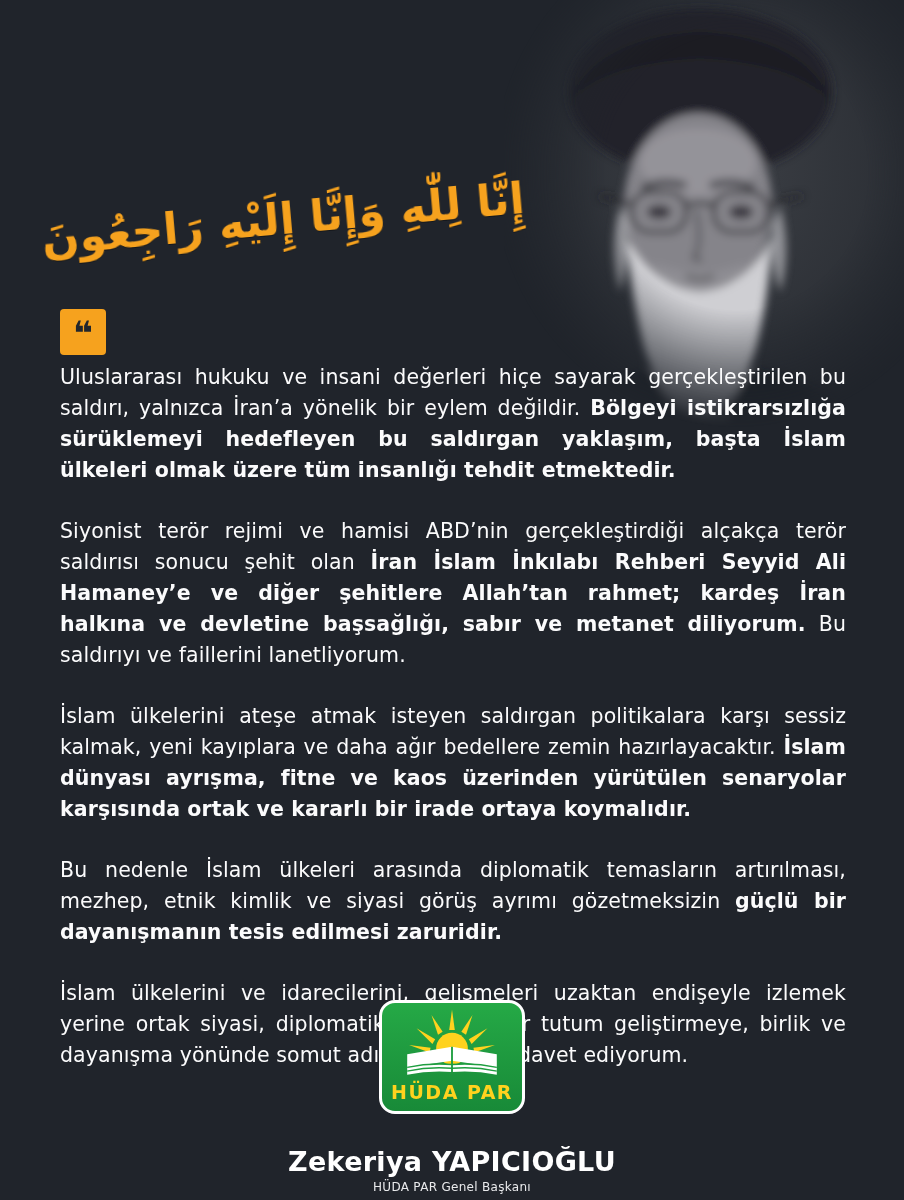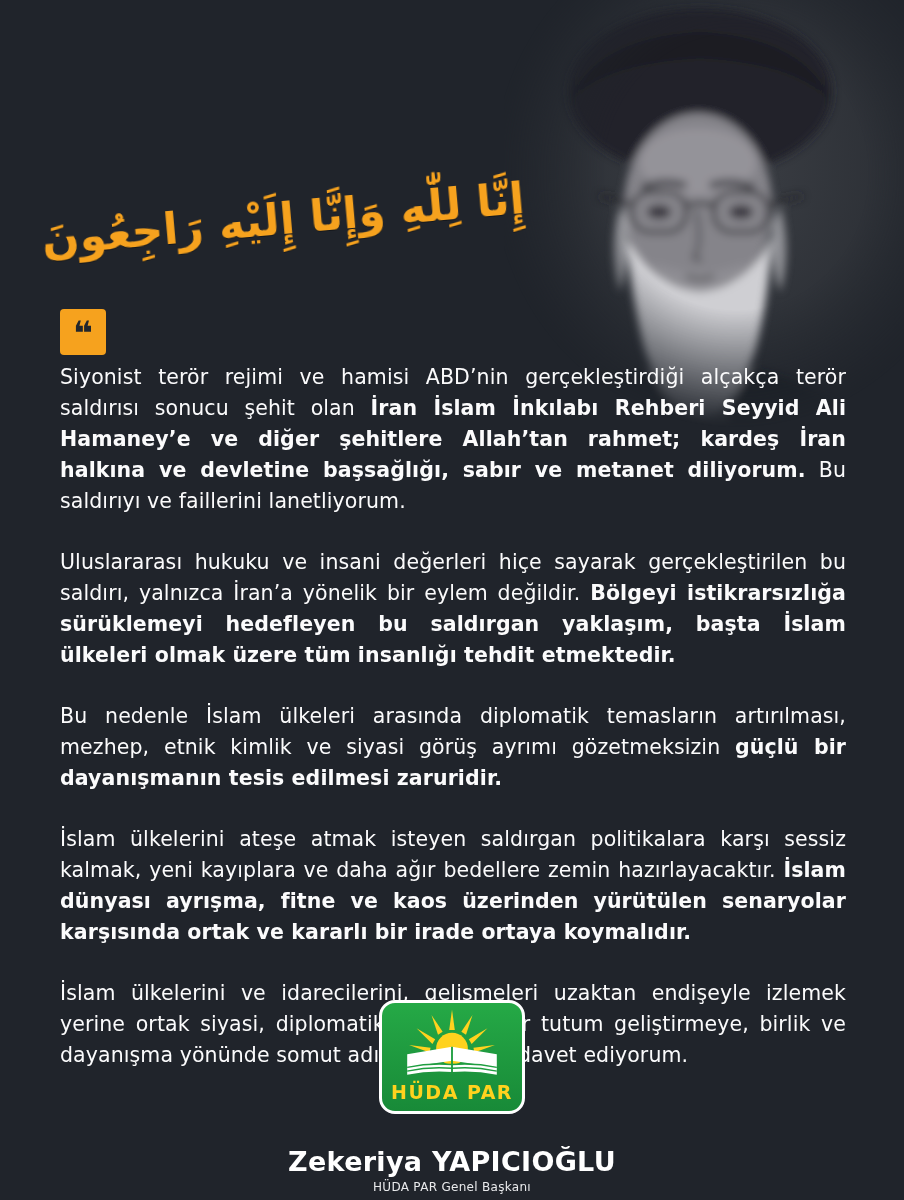--- a/index.html
+++ b/index.html
@@ -132,24 +132,24 @@
     </svg>
   </div>
 
   <div class="calligraphy">إِنَّا لِلّٰهِ وَإِنَّا إِلَيْهِ رَاجِعُونَ</div>
 
   <div class="quote-box">
     <span>❝</span>
   </div>
 
   <div class="statement" id="statement">
+      <p><span>Uluslararası hukuku ve insani değerleri hiçe sayarak gerçekleştirilen bu saldırı, yalnızca İran’a yönelik bir eylem değildir. </span><span class="b">Bölgeyi istikrarsızlığa sürüklemeyi hedefleyen bu saldırgan yaklaşım, başta İslam ülkeleri olmak üzere tüm insanlığı tehdit etmektedir.</span></p>
       <p><span>Siyonist terör rejimi ve hamisi ABD’nin gerçekleştirdiği alçakça terör saldırısı sonucu şehit olan </span><span class="b">İran İslam İnkılabı Rehberi Seyyid Ali Hamaney’e ve diğer şehitlere Allah’tan rahmet; kardeş İran halkına ve devletine başsağlığı, sabır ve metanet diliyorum.</span><span> Bu saldırıyı ve faillerini lanetliyorum.</span></p>
-      <p><span>Uluslararası hukuku ve insani değerleri hiçe sayarak gerçekleştirilen bu saldırı, yalnızca İran’a yönelik bir eylem değildir. </span><span class="b">Bölgeyi istikrarsızlığa sürüklemeyi hedefleyen bu saldırgan yaklaşım, başta İslam ülkeleri olmak üzere tüm insanlığı tehdit etmektedir.</span></p>
+      <p><span>İslam ülkelerini ateşe atmak isteyen saldırgan politikalara karşı sessiz kalmak, yeni kayıplara ve daha ağır bedellere zemin hazırlayacaktır. </span><span class="b">İslam dünyası ayrışma, fitne ve kaos üzerinden yürütülen senaryolar karşısında ortak ve kararlı bir irade ortaya koymalıdır.</span></p>
       <p><span>Bu nedenle İslam ülkeleri arasında diplomatik temasların artırılması, mezhep, etnik kimlik ve siyasi görüş ayrımı gözetmeksizin </span><span class="b">güçlü bir dayanışmanın tesis edilmesi zaruridir.</span></p>
-      <p><span>İslam ülkelerini ateşe atmak isteyen saldırgan politikalara karşı sessiz kalmak, yeni kayıplara ve daha ağır bedellere zemin hazırlayacaktır. </span><span class="b">İslam dünyası ayrışma, fitne ve kaos üzerinden yürütülen senaryolar karşısında ortak ve kararlı bir irade ortaya koymalıdır.</span></p>
       <p><span>İslam ülkelerini ve idarecilerini, gelişmeleri uzaktan endişeyle izlemek yerine ortak siyasi, diplomatik ve insani bir tutum geliştirmeye, birlik ve dayanışma yönünde somut adımlar atmaya davet ediyorum.</span></p>
     </div>
 
   <div class="footer">
     <div class="logo">
       <svg viewBox="0 0 120 74" xmlns="http://www.w3.org/2000/svg">
         <g fill="#FFD21E">
 
           <polygon points="60,0 63,22 57,22"></polygon>
           <polygon points="38,6 50,24 45,27"></polygon>

